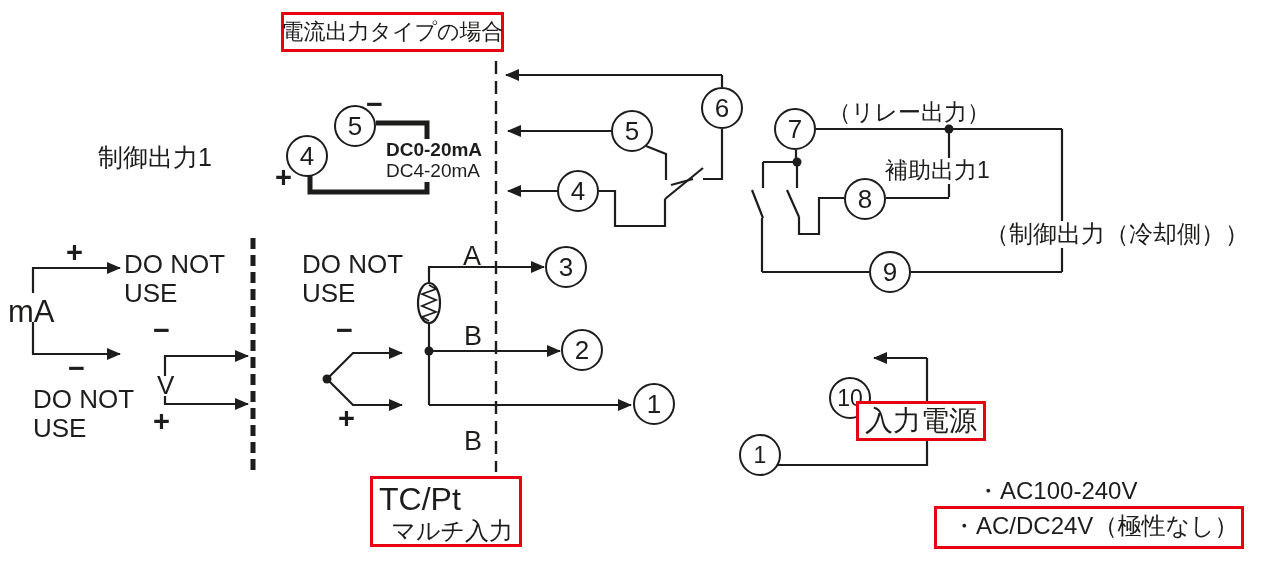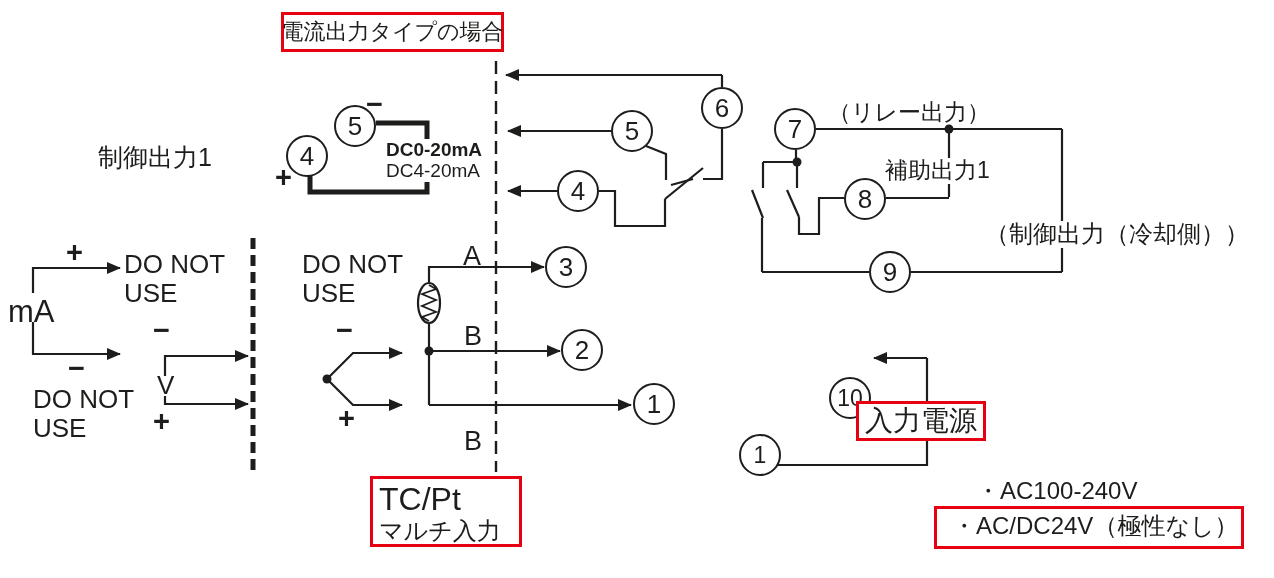--- a/index.html
+++ b/index.html
@@ -131,21 +131,21 @@
   <div class="lbl sign" style="left:336px;top:314px;">−</div>
   <div class="lbl sign" style="left:338px;top:402px;">+</div>
   <div class="lbl" style="left:463px;top:241px;font-size:27px;">A</div>
   <div class="lbl" style="left:464px;top:321px;font-size:27px;">B</div>
   <div class="lbl" style="left:464px;top:426px;font-size:27px;">B</div>
   <div class="term" style="left:545px;top:246px;">3</div>
   <div class="term" style="left:561px;top:329px;">2</div>
   <div class="term" style="left:633px;top:383px;">1</div>
   <div class="redbox" style="left:370px;top:476px;width:152px;height:71px;padding:3px 6px;">
     <span class="lbl" style="position:static;display:block;font-size:32px;">TC/Pt</span>
-    <span class="lbl" style="position:static;display:block;font-size:24px;">マルチ入力</span>
+    <span class="lbl" style="position:static;display:block;font-size:24px;text-align:right;">マルチ入力</span>
   </div>
 
   <div class="term small" style="left:829px;top:337px;">10</div>
   <div class="term small" style="left:739px;top:394px;">1</div>
   <div class="redbox center" style="left:856px;top:401px;width:130px;height:40px;">
     <span class="lbl" style="position:static;font-size:28px;">入力電源</span>
   </div>
   <div class="lbl" style="left:936px;top:478px;font-size:24px;margin-left:40px;">・AC100-240V</div>
   <div class="redbox" style="left:934px;top:506px;width:310px;height:43px;">
     <span class="lbl" style="position:static;display:block;padding:4px 2px 0 15px;font-size:24px;">・AC/DC24V（極性なし）</span>

